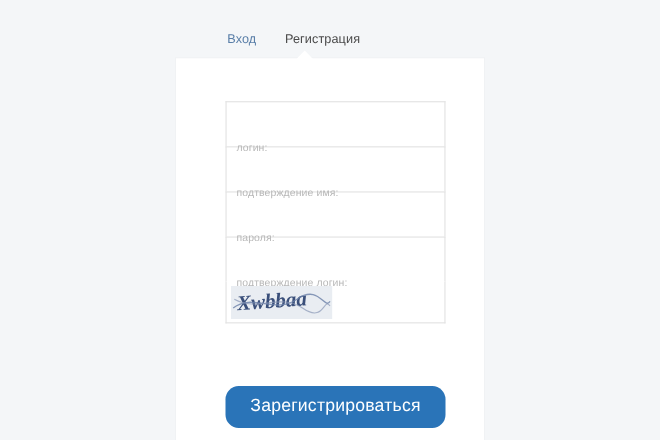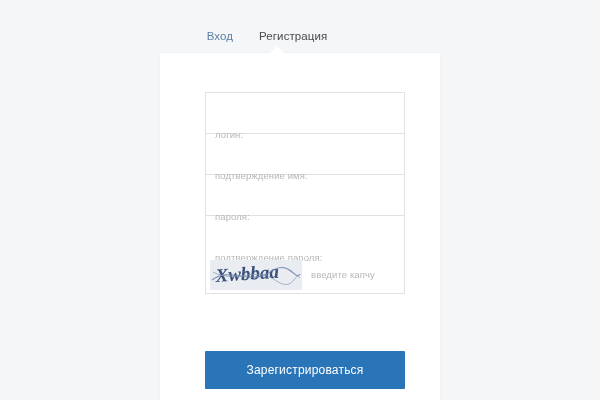--- a/index.html
+++ b/index.html
@@ -126,24 +126,24 @@
   .submit-btn {
     position: absolute;
     top: 298px;
     left: 45px;
     width: 200px;
     height: 38px;
     background: #2a74b8;
     color: #ffffff;
     border: none;
     font-family: "Liberation Sans", sans-serif;
-    font-size: 12px;
+    font-size: 16px;
     letter-spacing: .2px;
     cursor: pointer;
-    border-radius: 1px;
+    border-radius: 12px;
   }
 </style>
 </head>
 <body>
 
 <div class="page">
 
   <div class="topnav">
     <a class="nav-link" href="#">Вход</a>
     <a class="nav-link active" href="#">Регистрация</a>
@@ -161,34 +161,31 @@
 
       <div class="field">
         <span class="field-placeholder">подтверждение имя:</span>
       </div>
 
       <div class="field">
         <span class="field-placeholder">пароля:</span>
       </div>
 
       <div class="field">
-        <span class="field-placeholder">подтверждение пароля:</span>
+        <span class="field-placeholder">подтверждение логин:</span>
       </div>
 
       <div class="captcha-row">
         <div class="captcha-img">
           <svg width="92" height="30" viewBox="0 0 92 30" aria-hidden="true">
             <rect x="0" y="0" width="92" height="30" fill="#e9edf2"></rect>
             <text x="6" y="22" font-family="'Liberation Serif', serif" font-size="19" font-style="italic" font-weight="bold" fill="#3a4f7a" transform="rotate(-4 6 22)">Xwbbaa</text>
             <path d="M2 20 C 20 6, 40 26, 60 12 S 85 22, 90 14" stroke="#6a7fa8" stroke-width="1.2" fill="none" opacity="0.8"></path>
             <path d="M3 12 C 25 24, 45 6, 65 20 S 84 10, 90 18" stroke="#8795b5" stroke-width="1" fill="none" opacity="0.7"></path>
           </svg>
-        </div>
-        <div class="captcha-input">
-          <span class="field-placeholder">введите капчу</span>
         </div>
       </div>
 
     </div>
 
     <button class="submit-btn">Зарегистрироваться</button>
 
   </div>
 
 </div>

